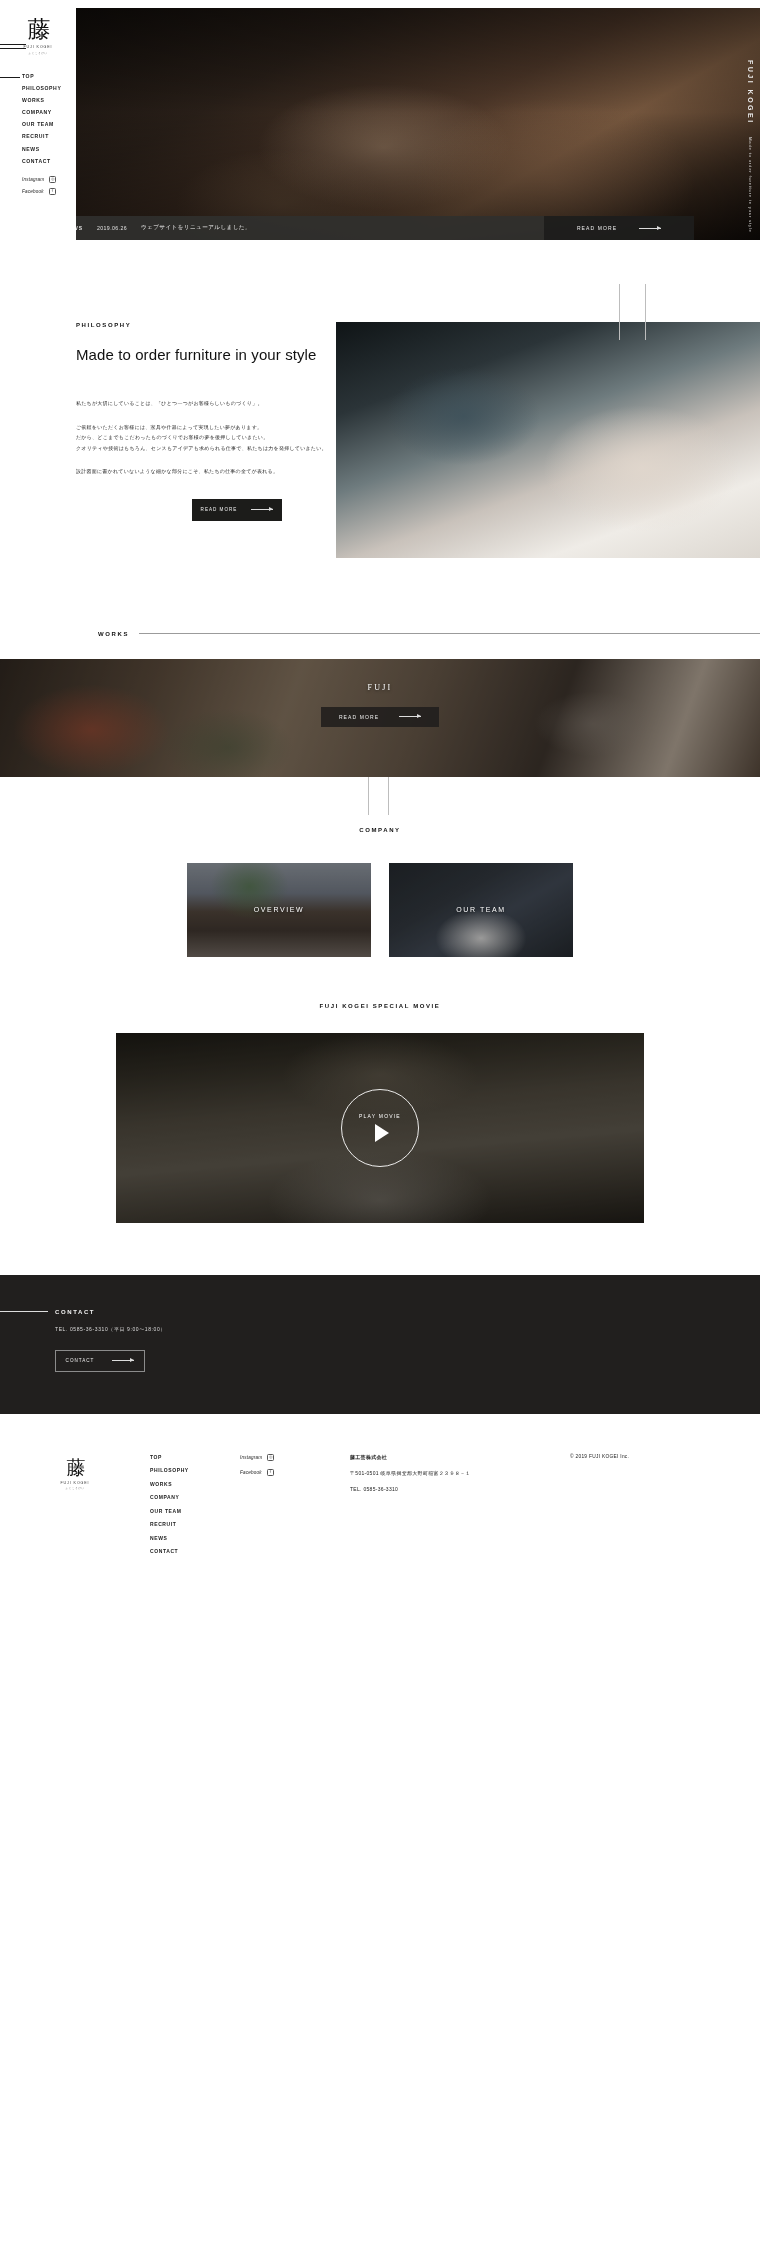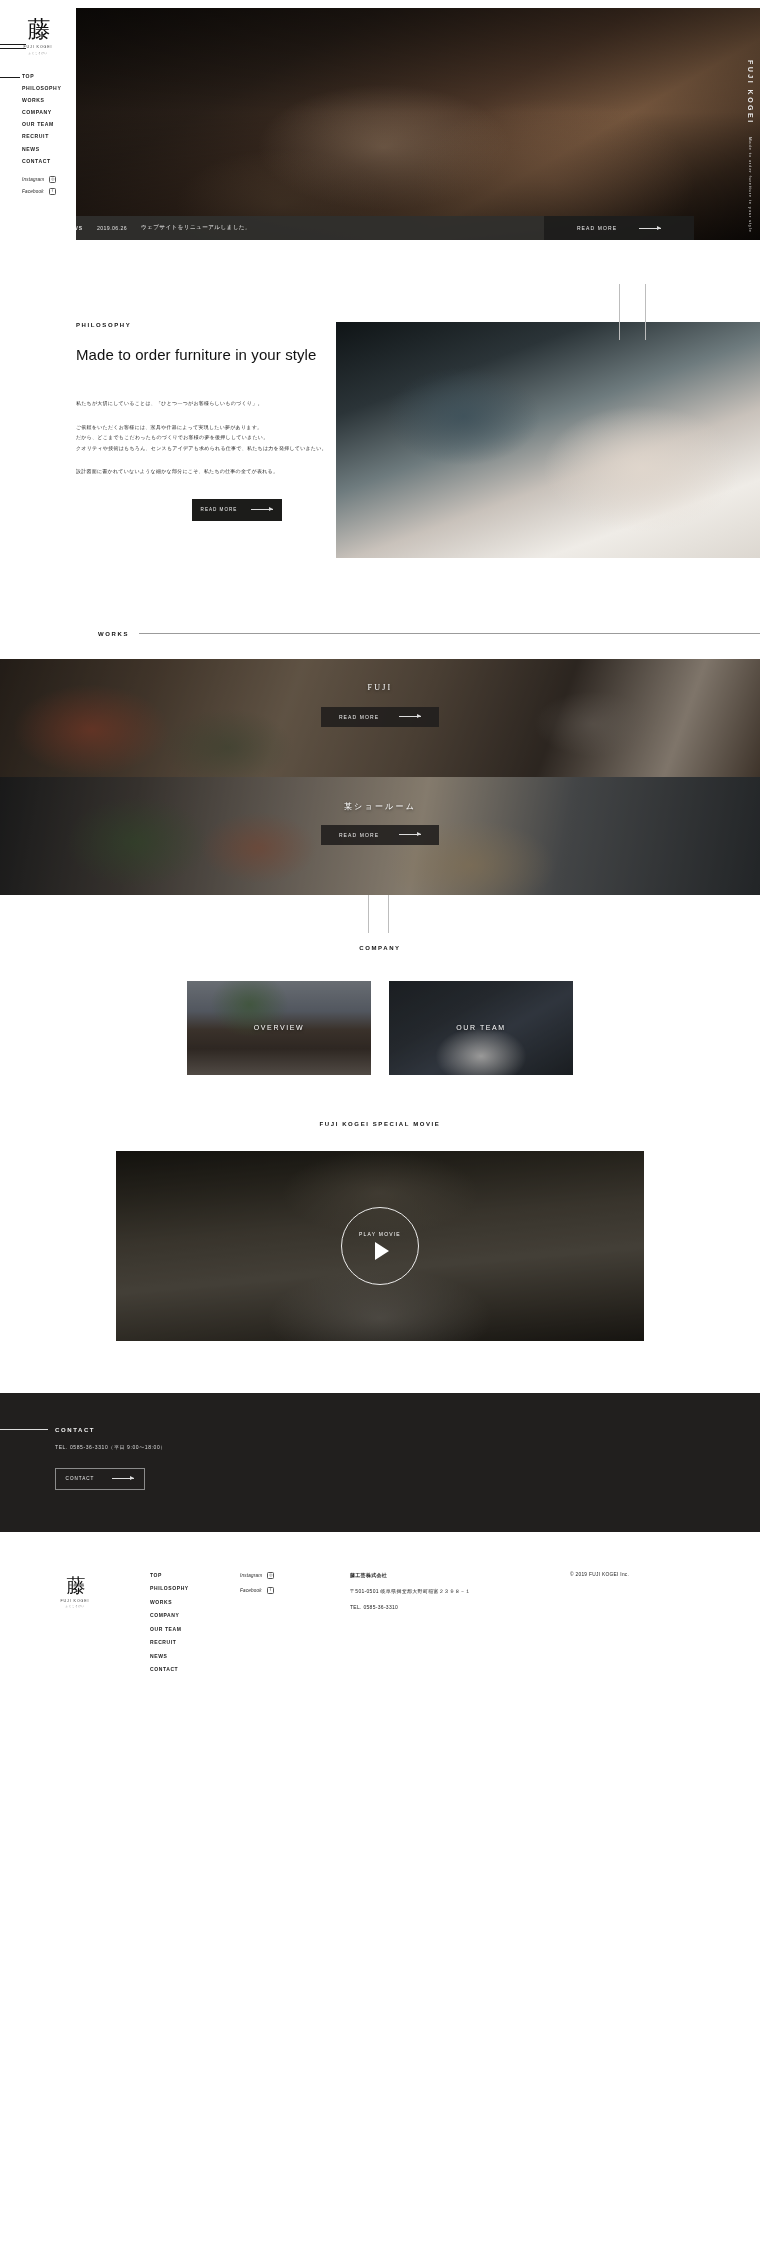--- a/index.html
+++ b/index.html
@@ -390,28 +390,20 @@
 
   <div class="work work-1">
     <div class="veil"></div>
     <div class="wtitle">FUJI</div>
     <div class="wbtn">
       <span class="lbl">READ MORE</span>
       <span class="arrow"></span>
     </div>
   </div>
 
-  <div class="work work-2">
-    <div class="veil"></div>
-    <div class="wtitle">某ショールーム</div>
-    <div class="wbtn">
-      <span class="lbl">READ MORE</span>
-      <span class="arrow"></span>
-    </div>
-  </div>
 
 </section>
 
 <section class="company">
   <div class="co-rule-a"></div>
   <div class="co-rule-b"></div>
   <div class="co-label">COMPANY</div>
 
   <div class="co-cards">
     <div class="co-card co-card-1">

